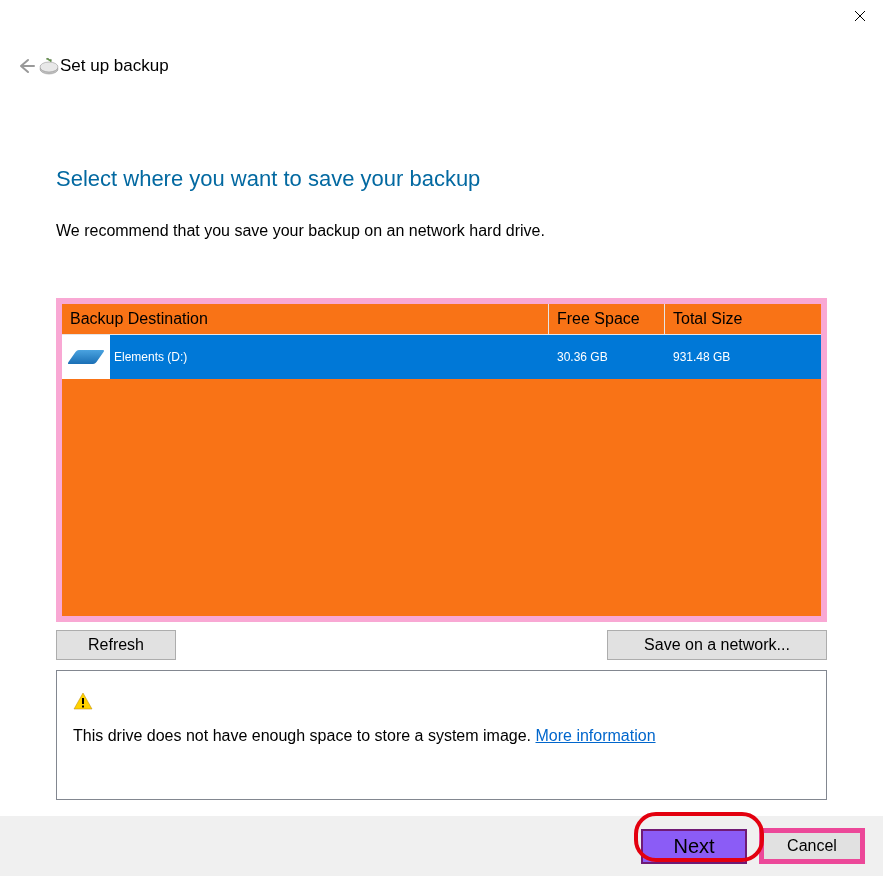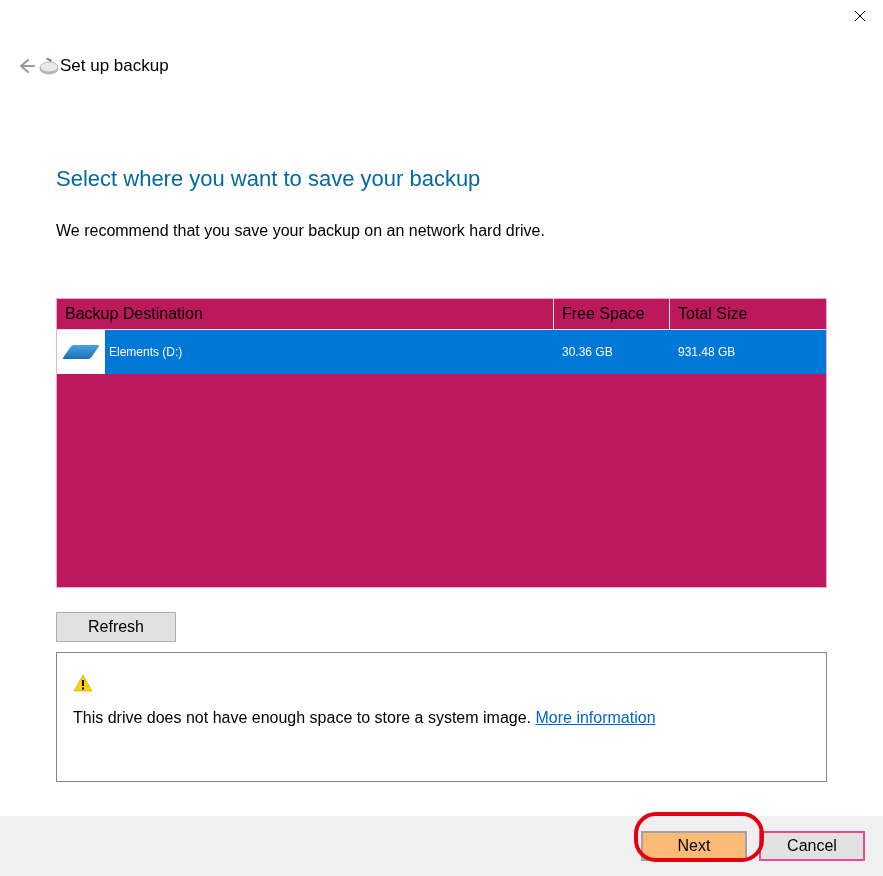--- a/index.html
+++ b/index.html
@@ -55,24 +55,24 @@
     .recommend {
       font-size: 16px;
       color: #000;
       margin-bottom: 58px;
     }
     .save-label {
       font-size: 16px;
       margin-bottom: 6px;
     }
     .drive-table {
-      border: 1px solid #f9a8d4;
+      border: 6px solid #f9a8d4;
       width: 100%;
-      height: 290px;
-      background: #be185d;
+      height: 324px;
+      background: #f97316;
     }
     .tbl-head {
       display: flex;
       border-bottom: 1px solid #e5e5e5;
       font-size: 16px;
       color: #000;
     }
     .tbl-head div {
       padding: 6px 8px;
       border-right: 1px solid #e5e5e5;
@@ -103,21 +103,21 @@
     .tbl-row .cell-pad { width: 40px; }
     .drive-shape {
       width: 28px; height: 14px;
       background: linear-gradient(#4aa3e0, #1a6fb5);
       transform: skewX(-35deg);
       border-radius: 2px;
     }
     .btn-row {
       display: flex;
       justify-content: space-between;
-      margin-top: 24px;
+      margin-top: 8px;
     }
     .win-btn {
       background: #e1e1e1;
       border: 1px solid #adadad;
       padding: 5px 22px;
       font-size: 16px;
       font-family: inherit;
       cursor: pointer;
       min-width: 120px;
     }
@@ -145,31 +145,31 @@
       bottom: 0; left: 0; right: 0;
       height: 60px;
       background: #f0f0f0;
       display: flex;
       justify-content: flex-end;
       align-items: center;
       gap: 12px;
       padding-right: 18px;
     }
     .next-btn {
-      background: #fdba74;
-      border: 2px solid #a3a3a3;
+      background: #8b5cf6;
+      border: 2px solid #701a75;
       padding: 4px 0;
       width: 106px;
-      font-size: 16px;
+      font-size: 20px;
       font-family: inherit;
       cursor: pointer;
     }
     .cancel-btn {
       background: #e1e1e1;
-      border: 2px solid #ec4899;
+      border: 5px solid #ec4899;
       padding: 4px 0;
       width: 106px;
       font-size: 16px;
       font-family: inherit;
       cursor: pointer;
     }
     .highlight-ring {
       position: absolute;
       border: 4px solid #e3000f;
       border-radius: 22px;
@@ -220,20 +220,21 @@
       </div>
       <div class="cell-dest">Elements (D:)</div>
       <div class="cell-free">30.36 GB</div>
       <div class="cell-total">931.48 GB</div>
       <div class="cell-pad"></div>
     </div>
   </div>
 
   <div class="btn-row">
     <button class="win-btn">Refresh</button>
+    <button class="win-btn wide">Save on a network...</button>
   </div>
 
   <div class="warn-box">
     <svg class="warn-tri" width="20" height="20" viewBox="0 0 20 20">
       <path d="M10 2 L19 18 L1 18 Z" fill="#ffd200" stroke="#b8860b" stroke-width="0.5"></path>
       <rect x="9" y="7" width="2" height="6" fill="#000"></rect>
       <rect x="9" y="14.5" width="2" height="2" fill="#000"></rect>
     </svg>
     <div>
       <span>This drive does not have enough space to store a system image. </span><a class="more-link">More information</a>

